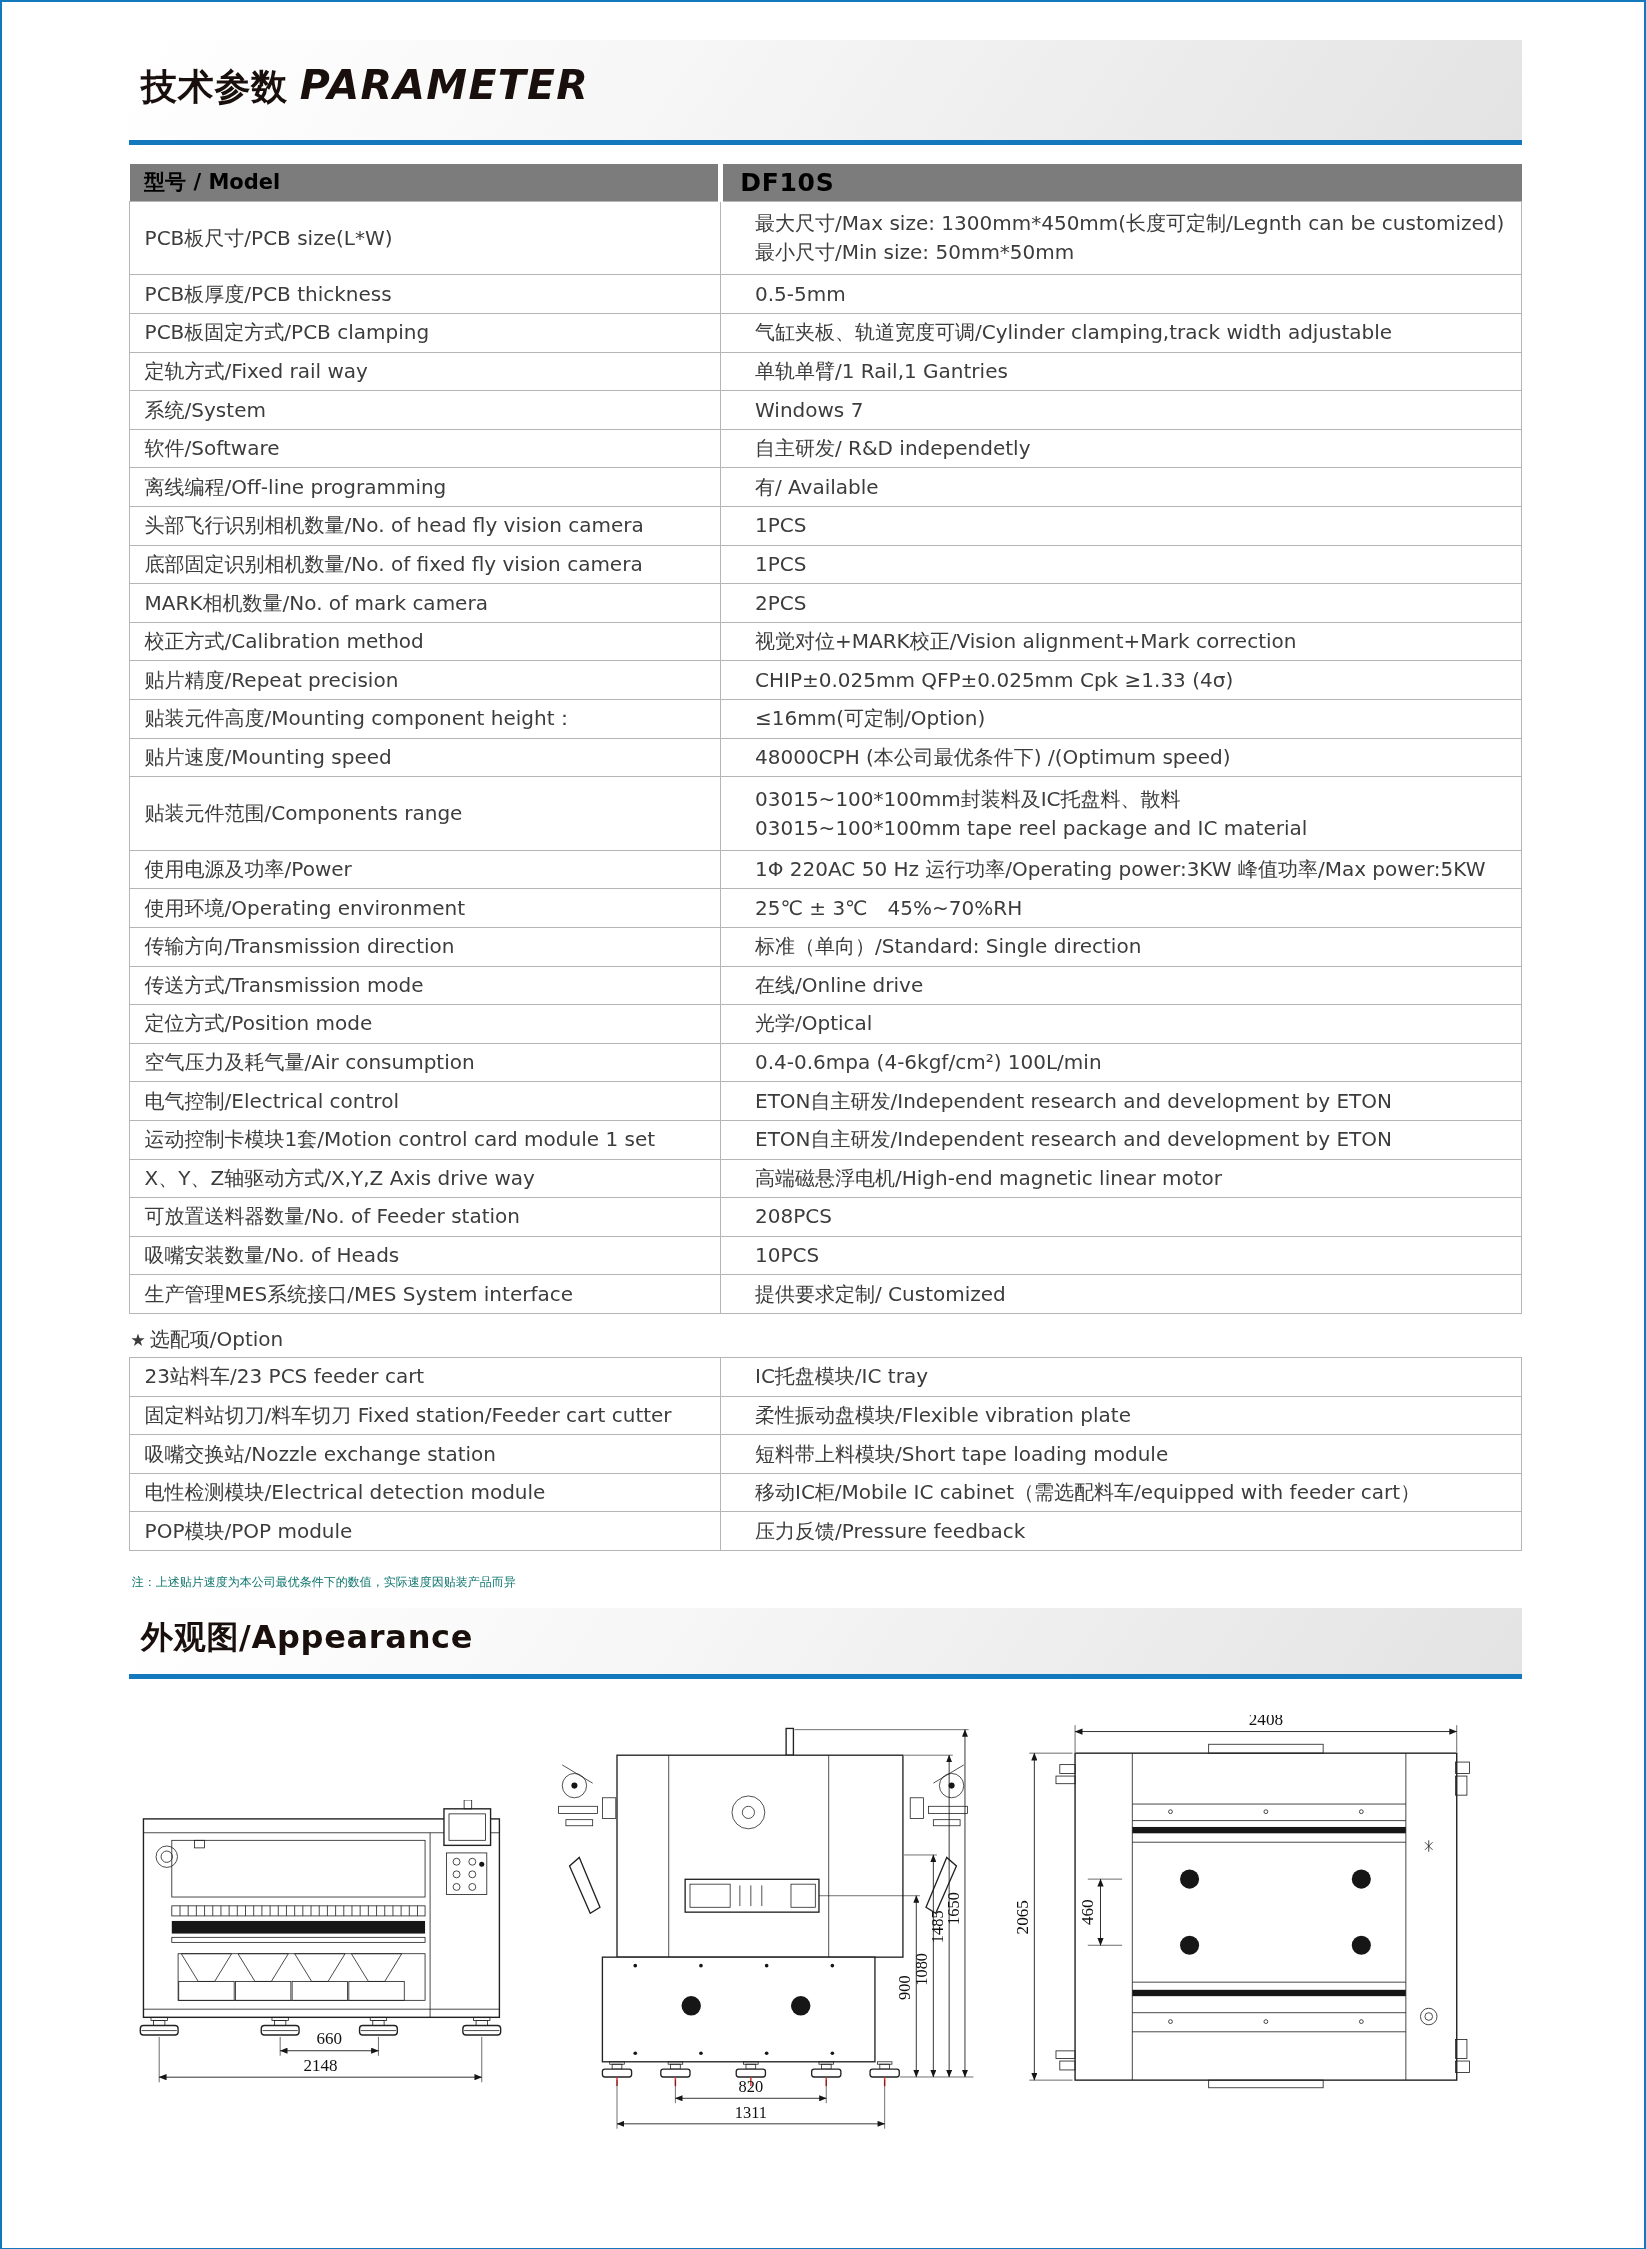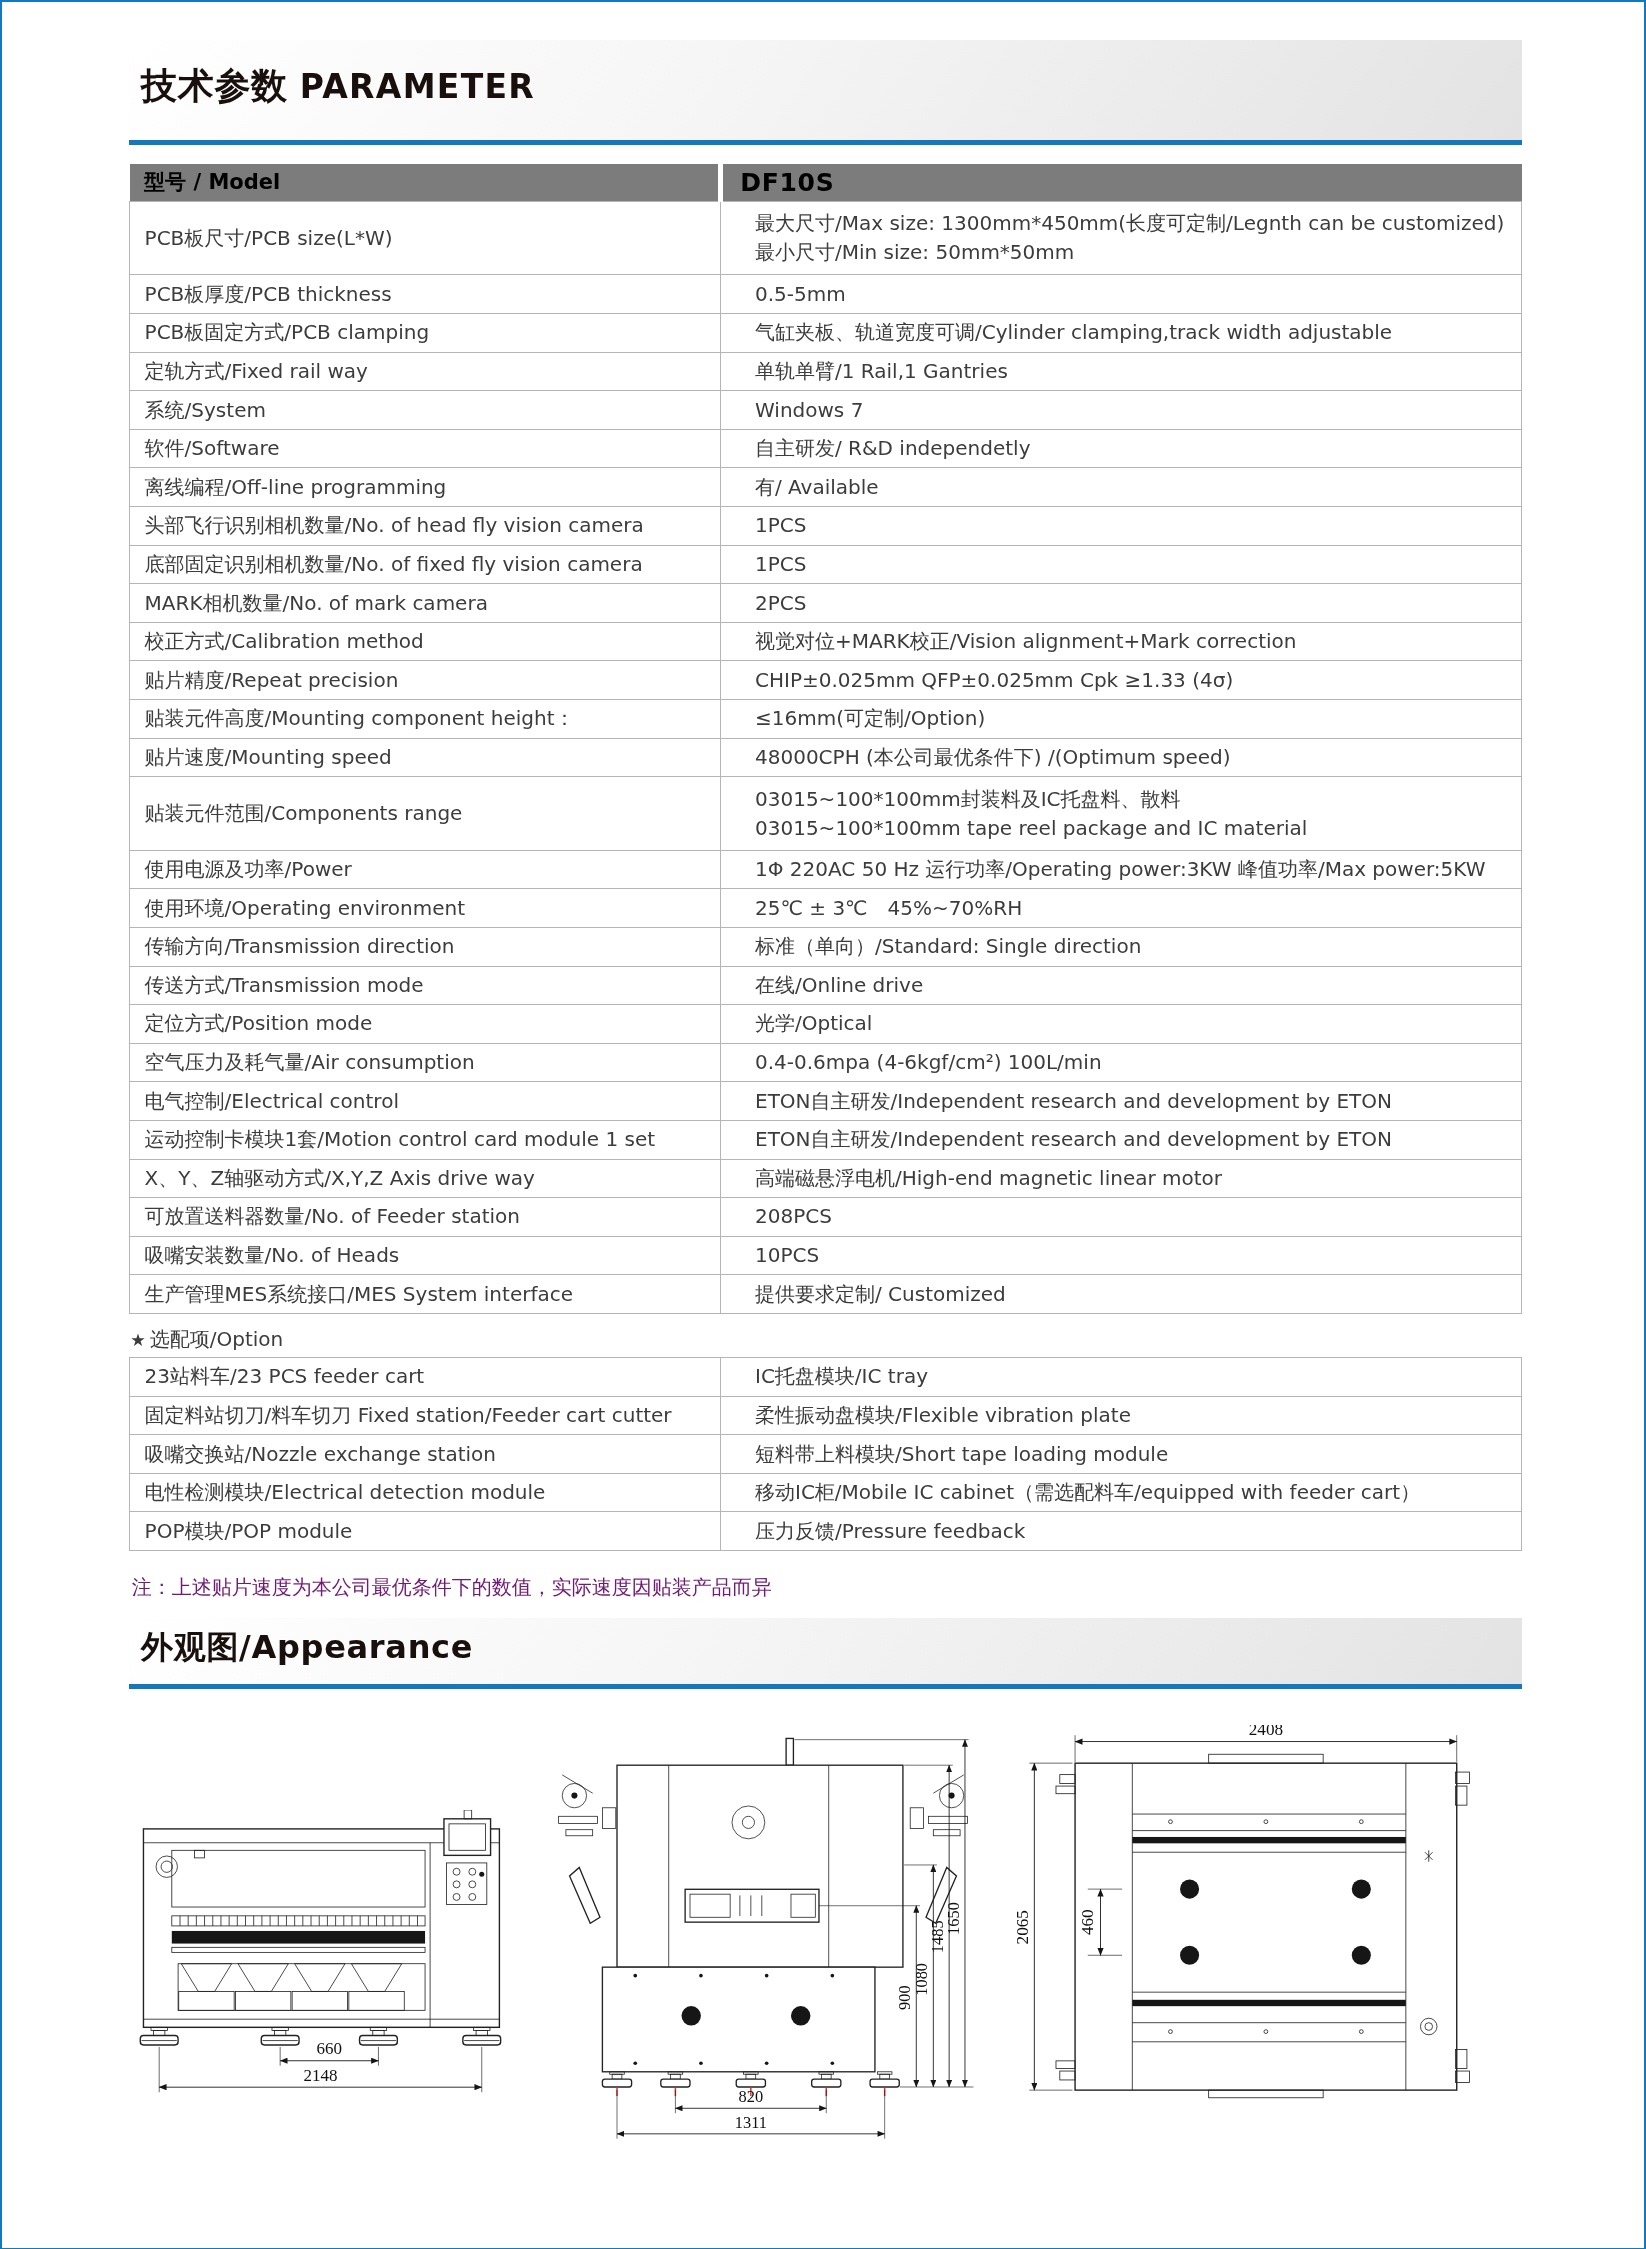--- a/index.html
+++ b/index.html
@@ -15,21 +15,21 @@
   .content{width:1393px;margin:38px 0 0 127px;}
 
   
   .banner{
     height:100px;
     background:linear-gradient(125deg,#ffffff 0%,#f6f6f6 40%,#e3e3e3 100%);
     display:flex;align-items:center;
     padding:0 0 6.6px 12px;box-sizing:border-box;
   }
   .banner h1{margin:0;font-size:36px;font-weight:bold;color:#19100d;letter-spacing:0.7px;display:flex;align-items:baseline;gap:12px;}
-  .banner h1 .latin{font-size:33px;letter-spacing:1.3px;}
+  .banner h1 .latin{font-size:41px;letter-spacing:1.3px;font-style:italic;}
   .banner.small{height:66px;padding-bottom:5.3px;}
   .banner.small h1{font-size:32px;}
   .blue-bar{height:5.3px;background:#1478bd;}
 
   
   table.spec{
     border-collapse:collapse;width:100%;table-layout:fixed;
     margin-top:18.6px;font-size:20px;color:#3c3c3c;
   }
   table.spec col.c1{width:591px;}
@@ -49,21 +49,21 @@
   table.spec td div{line-height:1.45;}
 
   .option-heading{
     margin:10.6px 0 0 1.3px;font-size:20px;color:#3c3c3c;
     display:flex;align-items:center;gap:4px;height:30.5px;
   }
   .option-heading .star{font-size:17.3px;}
   table.spec.option{margin-top:2px;}
 
   .note{margin-top:22.6px;padding-left:2.7px;}
-  .note .zh{font-size:20px;color:#701a75;}
+  .note .zh{font-size:12px;color:#0f766e;}
   .note .en{font-size:15.3px;color:#8a8a8a;margin-top:6.6px;}
 
   .appearance-wrap{margin-top:17.3px;}
 
   
   .drawings{display:flex;align-items:flex-start;margin-top:36px;padding-left:5.3px;gap:32px;}
   .drawings svg{flex:0 0 auto;}
   .d-front{margin-top:85px;}
   .d-side{margin-top:10.6px;}
   .d-top{margin-top:0;}

